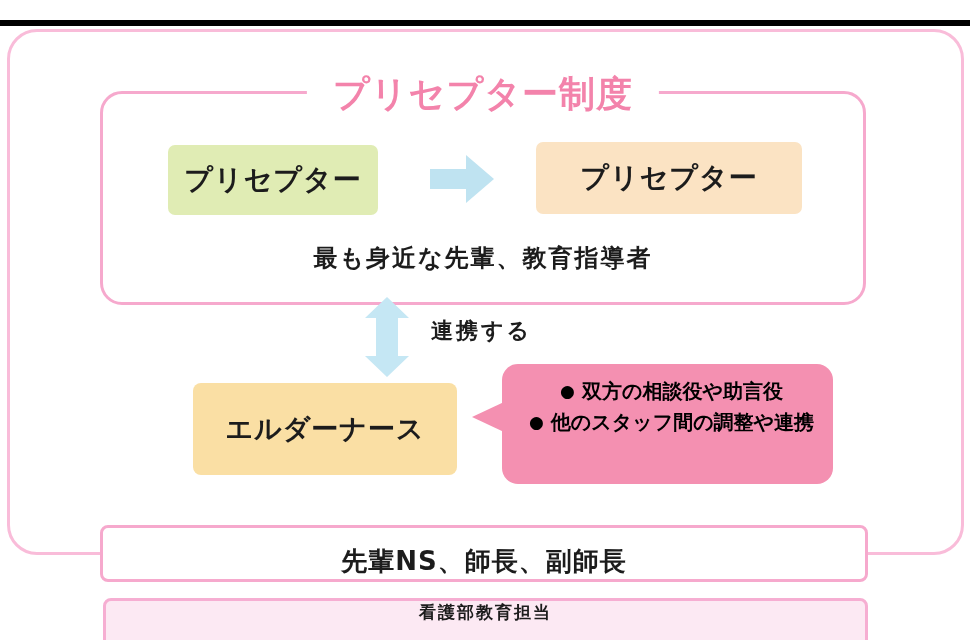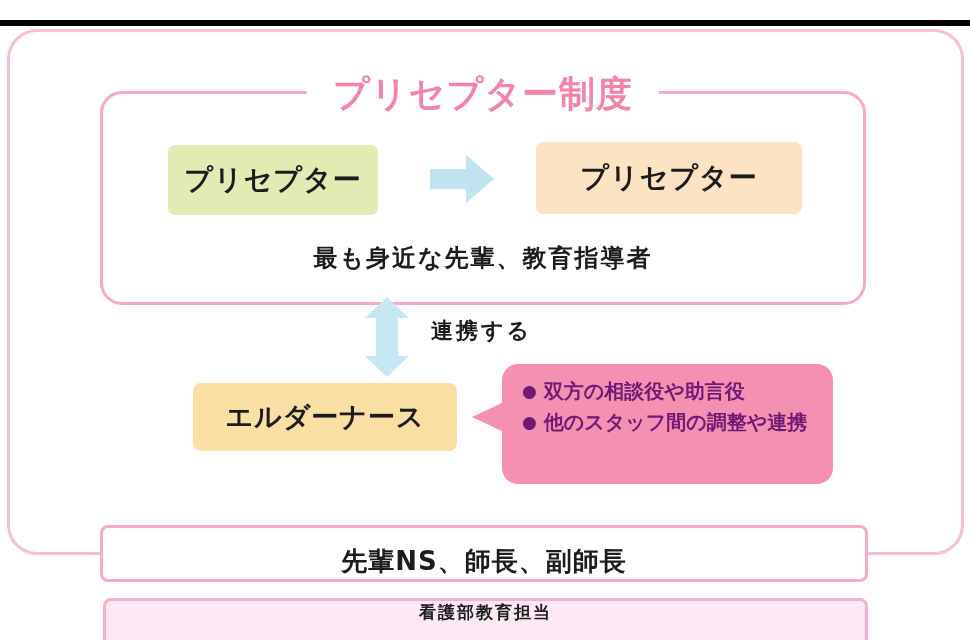--- a/index.html
+++ b/index.html
@@ -76,38 +76,39 @@
     position: absolute;
     left: 431px; top: 296px;
     font-size: 22px;
     letter-spacing: 3px;
     z-index: 4;
   }
 
   .elder-box {
     position: absolute;
     left: 193px; top: 363px;
-    width: 264px; height: 68px;
+    width: 264px; height: 92px;
     background: #fadfa4;
     border-radius: 8px;
     display: flex; align-items: center; justify-content: center;
     font-size: 27px;
     letter-spacing: 1px;
     z-index: 2;
   }
 
   .bubble {
     position: absolute;
     left: 502px; top: 344px;
     width: 331px; height: 120px;
     background: #f490b1;
     border-radius: 16px;
-    color: #701a75;
+    color: #000000;
     z-index: 3;
     padding: 12px 12px 0 20px;
+    text-align: center;
   }
   .bubble-tail {
     position: absolute;
     left: -30px; top: 38px;
     width: 0; height: 0;
     border-top: 15px solid transparent;
     border-bottom: 15px solid transparent;
     border-right: 32px solid #f490b1;
   }
   .bubble-item {

